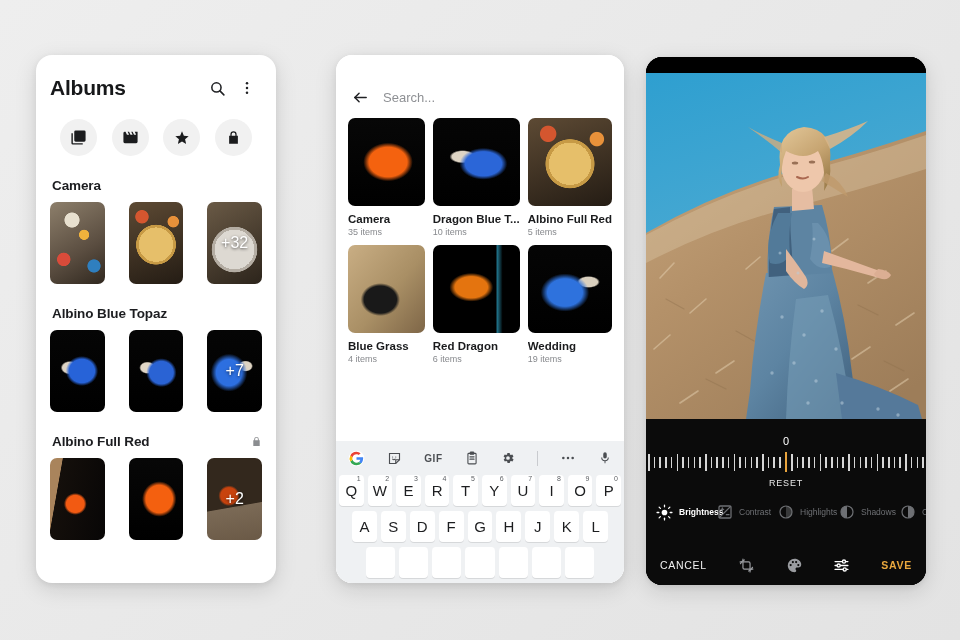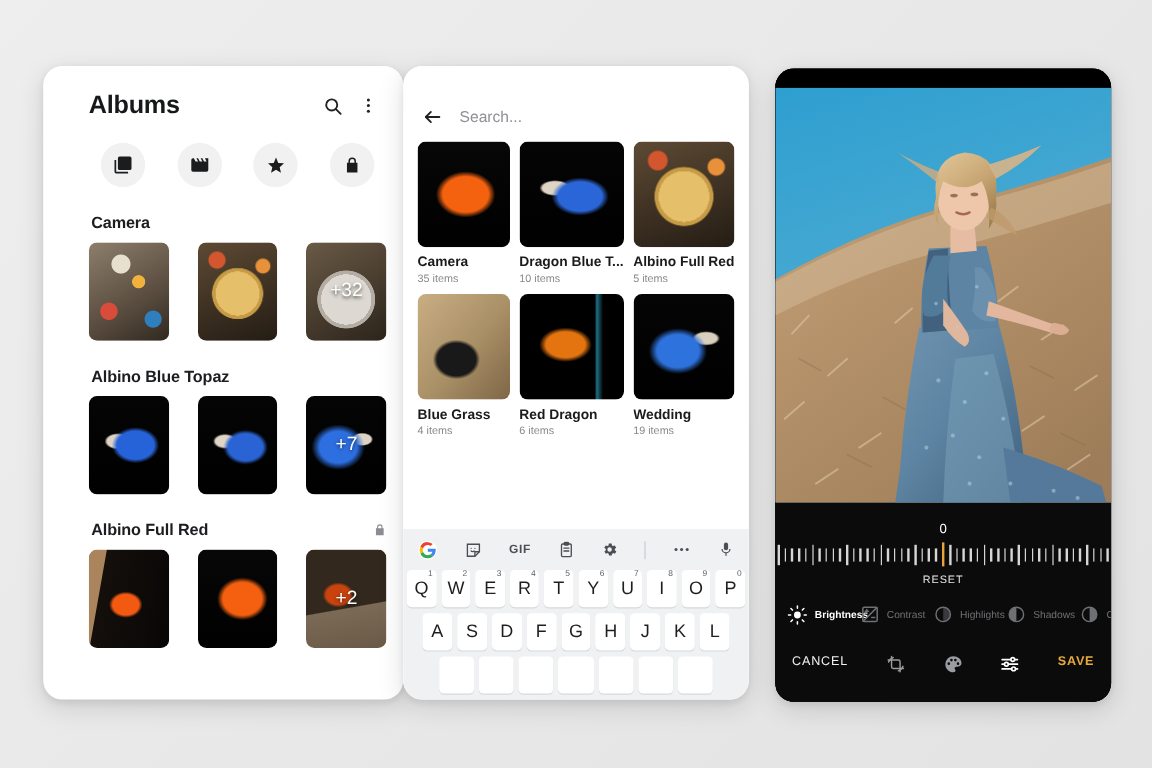--- a/index.html
+++ b/index.html
@@ -15,21 +15,21 @@
   }
 
   
   .phone {
     position: absolute;
     background: #ffffff;
     border-radius: 16px;
     overflow: hidden;
     box-shadow: 0 6px 22px rgba(0,0,0,0.13), 0 2px 6px rgba(0,0,0,0.07);
   }
-  #phone-albums  { left: 36px;  top: 55px; width: 300px; height: 528px; padding-left: 24px; }
+  #phone-albums  { left: 36px;  top: 55px; width: 240px; height: 528px; }
   #phone-search  { left: 336px; top: 55px; width: 288px; height: 528px; background:#fff; }
   #phone-editor  { left: 646px; top: 57px; width: 280px; height: 528px; background: #000; }
 
   
   .albums-body { padding: 0 14px; height: 100%; overflow: hidden; }
   .app-bar {
     display: flex; align-items: center;
     height: 58px; padding-top: 8px;
   }
   .app-title {
@@ -157,21 +157,21 @@
     flex: 0 0 auto; width: 61px;
     display: flex; align-items: center; gap: 6px;
   }
   .filter-icon { height: 20px; display: flex; align-items: center; justify-content: center; color: #6e7074; }
   .filter-item.active .filter-icon { color: #ffffff; }
   .filter-label { font-size: 8.5px; color: #6e7074; white-space: nowrap; }
   .filter-item.active .filter-label { color: #ffffff; font-weight: bold; }
 
   .bottom-bar {
     margin-top: auto;
-    height: 40px; display: flex; align-items: flex-start;
+    height: 40px; display: flex; align-items: center;
     padding: 0 14px; justify-content: space-between;
   }
   .bb-text { font-size: 10.5px; letter-spacing: 0.7px; color: #f1f1f1; }
   .bb-text.save { color: #e9a83e; font-weight: bold; }
   .bb-icon { color: #9a9ca0; display: flex; align-items: center; justify-content: center; }
   .bb-icon.active { color: #ffffff; }
 </style>
 </head>
 <body>
 

